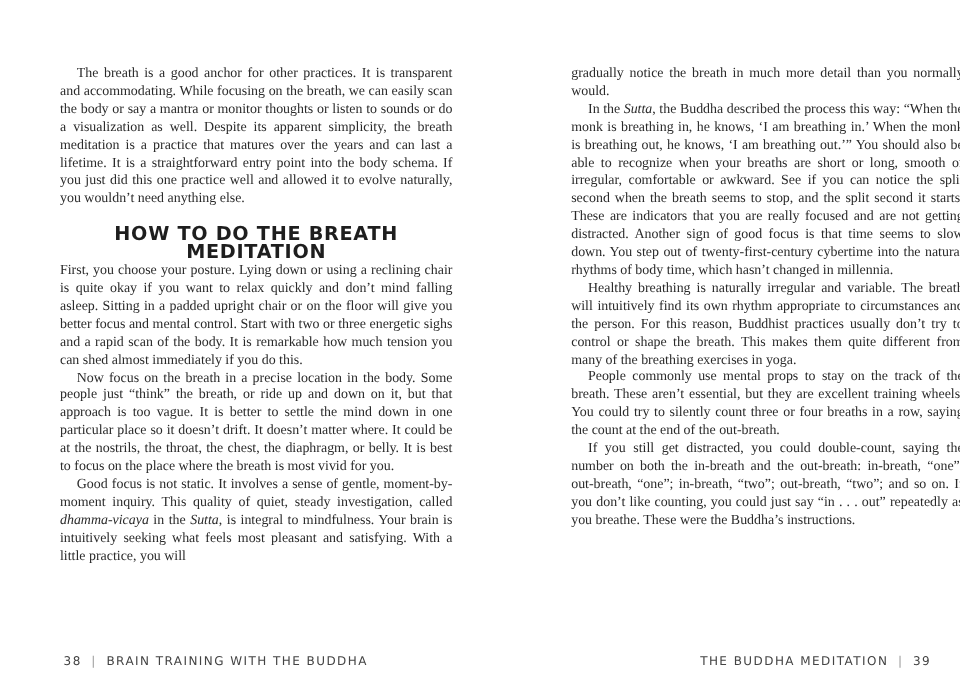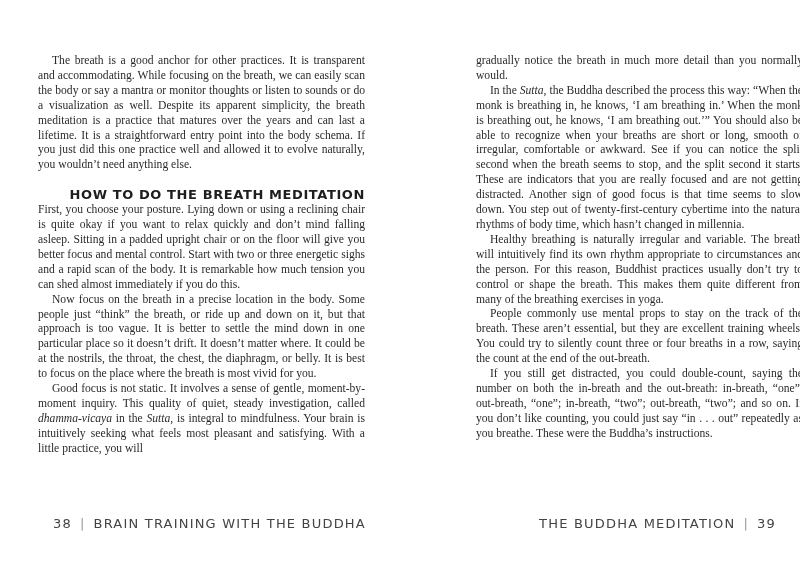--- a/index.html
+++ b/index.html
@@ -10,40 +10,40 @@
   .textblock {
     position: absolute;
     width: 327px;
     font-family: "Liberation Serif", "DejaVu Serif", serif;
     font-size: 11.6px;
     line-height: 14.9px;
     color: #2a2a2a;
     text-align: justify;
     hyphens: manual;
   }
-  .left .textblock { left: 38px; top: 54px; }
+  .left .textblock { left: 50px; top: 54px; }
   .right .textblock { left: 76px; top: 54px; }
   .textblock p { margin: 0; text-indent: 14px; }
   .textblock p.noindent { text-indent: 0; }
   .textblock p.gap-after { margin-bottom: 15px; }
   .textblock h3 {
     margin: 0;
     font-family: "DejaVu Sans", "Liberation Sans", sans-serif;
     font-weight: bold;
-    font-size: 13px;
+    font-size: 16px;
     letter-spacing: 0.6px;
     line-height: 14.9px;
     color: #1e1e1e;
-    text-align: right;
+    text-align: center;
   }
   .footer {
     position: absolute;
-    top: 516px;
+    top: 546px;
     font-family: "DejaVu Sans", "Liberation Sans", sans-serif;
-    font-size: 13px;
+    font-size: 10px;
     letter-spacing: 1.2px;
     color: #444;
     white-space: nowrap;
   }
   .left .footer { left: 53px; }
   .right .footer { right: 24px; }
   .footer .sep { color: #999; margin: 0 8px; }
   em { }
 </style>
 </head>

